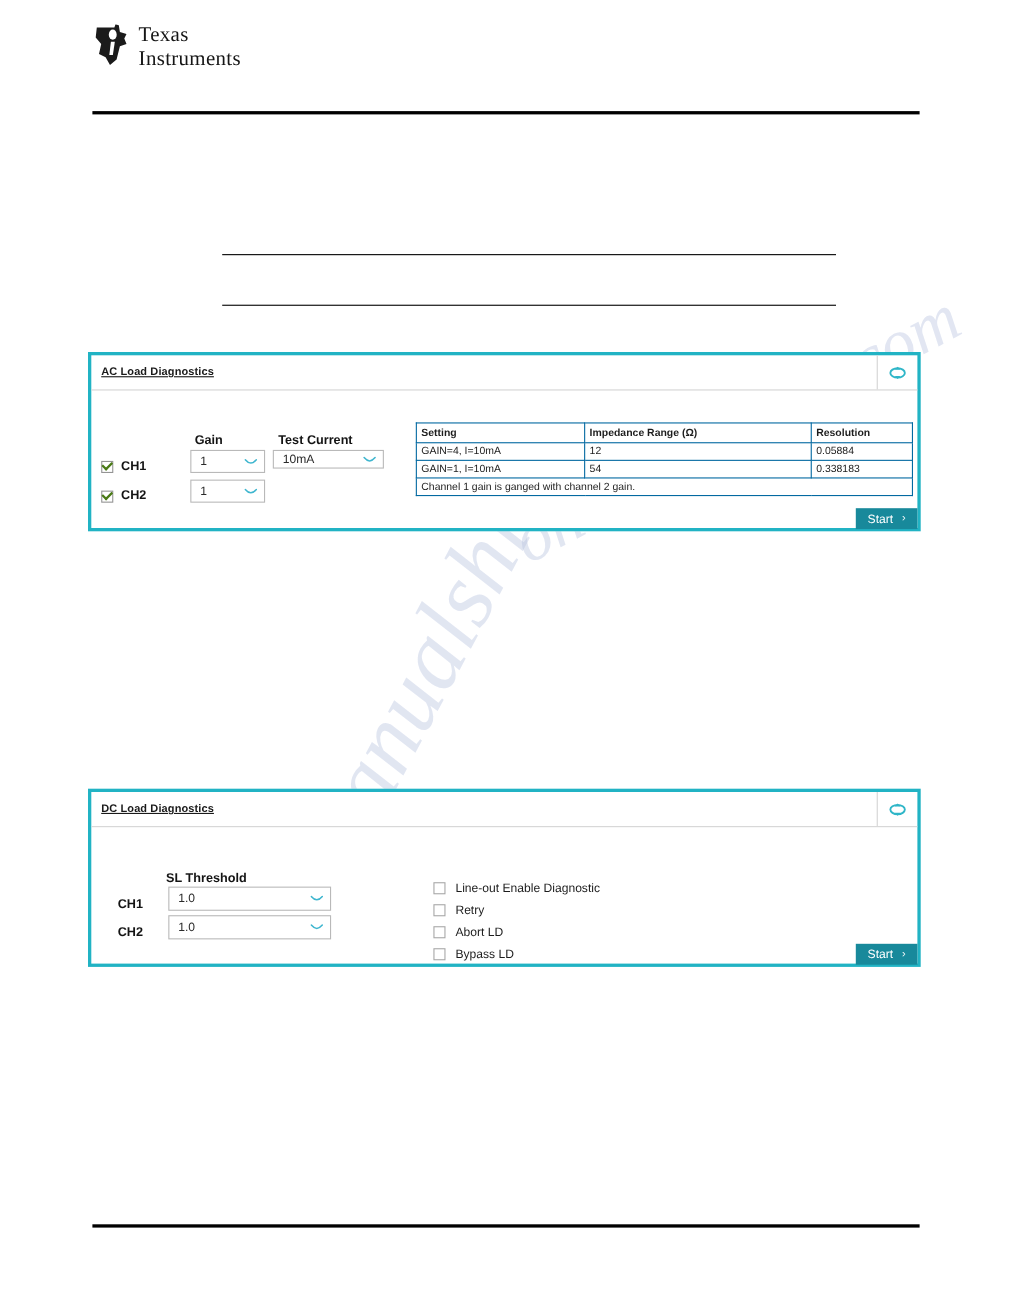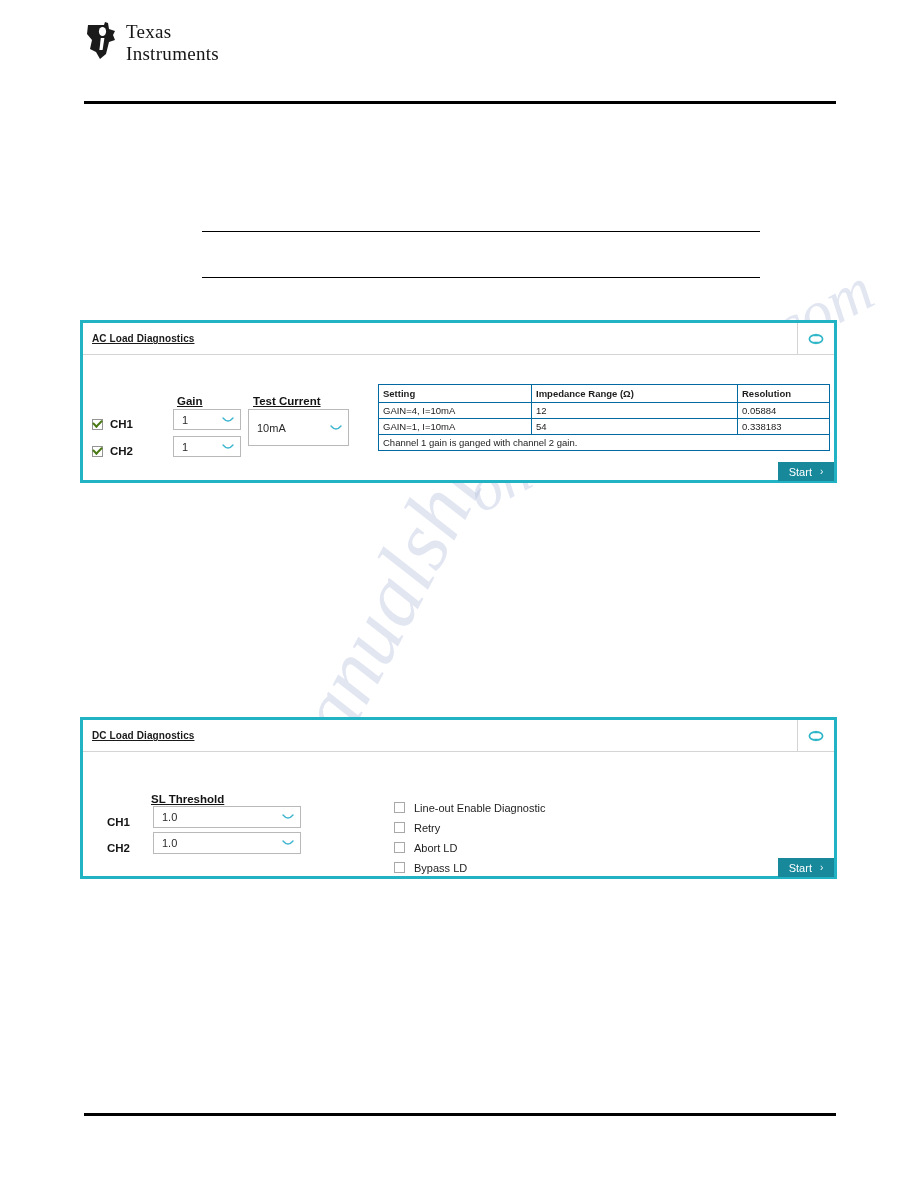--- a/index.html
+++ b/index.html
@@ -92,21 +92,20 @@
     position: relative;
     height: calc(100% - 31px);
   }
 
   
   .col-label {
     position: absolute;
     font-size: 11.5px;
     font-weight: bold;
     color: #141414;
-    text-decoration: underline;
   }
   .lbl-gain   { left: 94px;  top: 40px; }
   .lbl-tcur   { left: 170px; top: 40px; }
   .lbl-slthr  { left: 68px;  top: 41px; }
 
   .chk-row {
     position: absolute;
     display: flex;
     align-items: center;
     gap: 7px;
@@ -155,21 +154,21 @@
     display: flex;
     align-items: center;
     justify-content: space-between;
     padding: 0 6px 0 8px;
     font-size: 11px;
     color: #2a2a2a;
   }
   .select .chev { flex: none; margin-left: 6px; }
   .sel-gain1 { left: 90px;  top: 54px; width: 68px;  height: 21px; }
   .sel-gain2 { left: 90px;  top: 81px; width: 68px;  height: 21px; }
-  .sel-tcur  { left: 165px; top: 54px; width: 101px; height: 37px; }
+  .sel-tcur  { left: 165px; top: 54px; width: 101px; height: 17px; }
   .sel-sl1   { left: 70px;  top: 54px; width: 148px; height: 22px; }
   .sel-sl2   { left: 70px;  top: 80px; width: 148px; height: 22px; }
 
   
   .imp-table {
     position: absolute;
     left: 295px;
     top: 29px;
     width: 452px;
     border-collapse: collapse;

